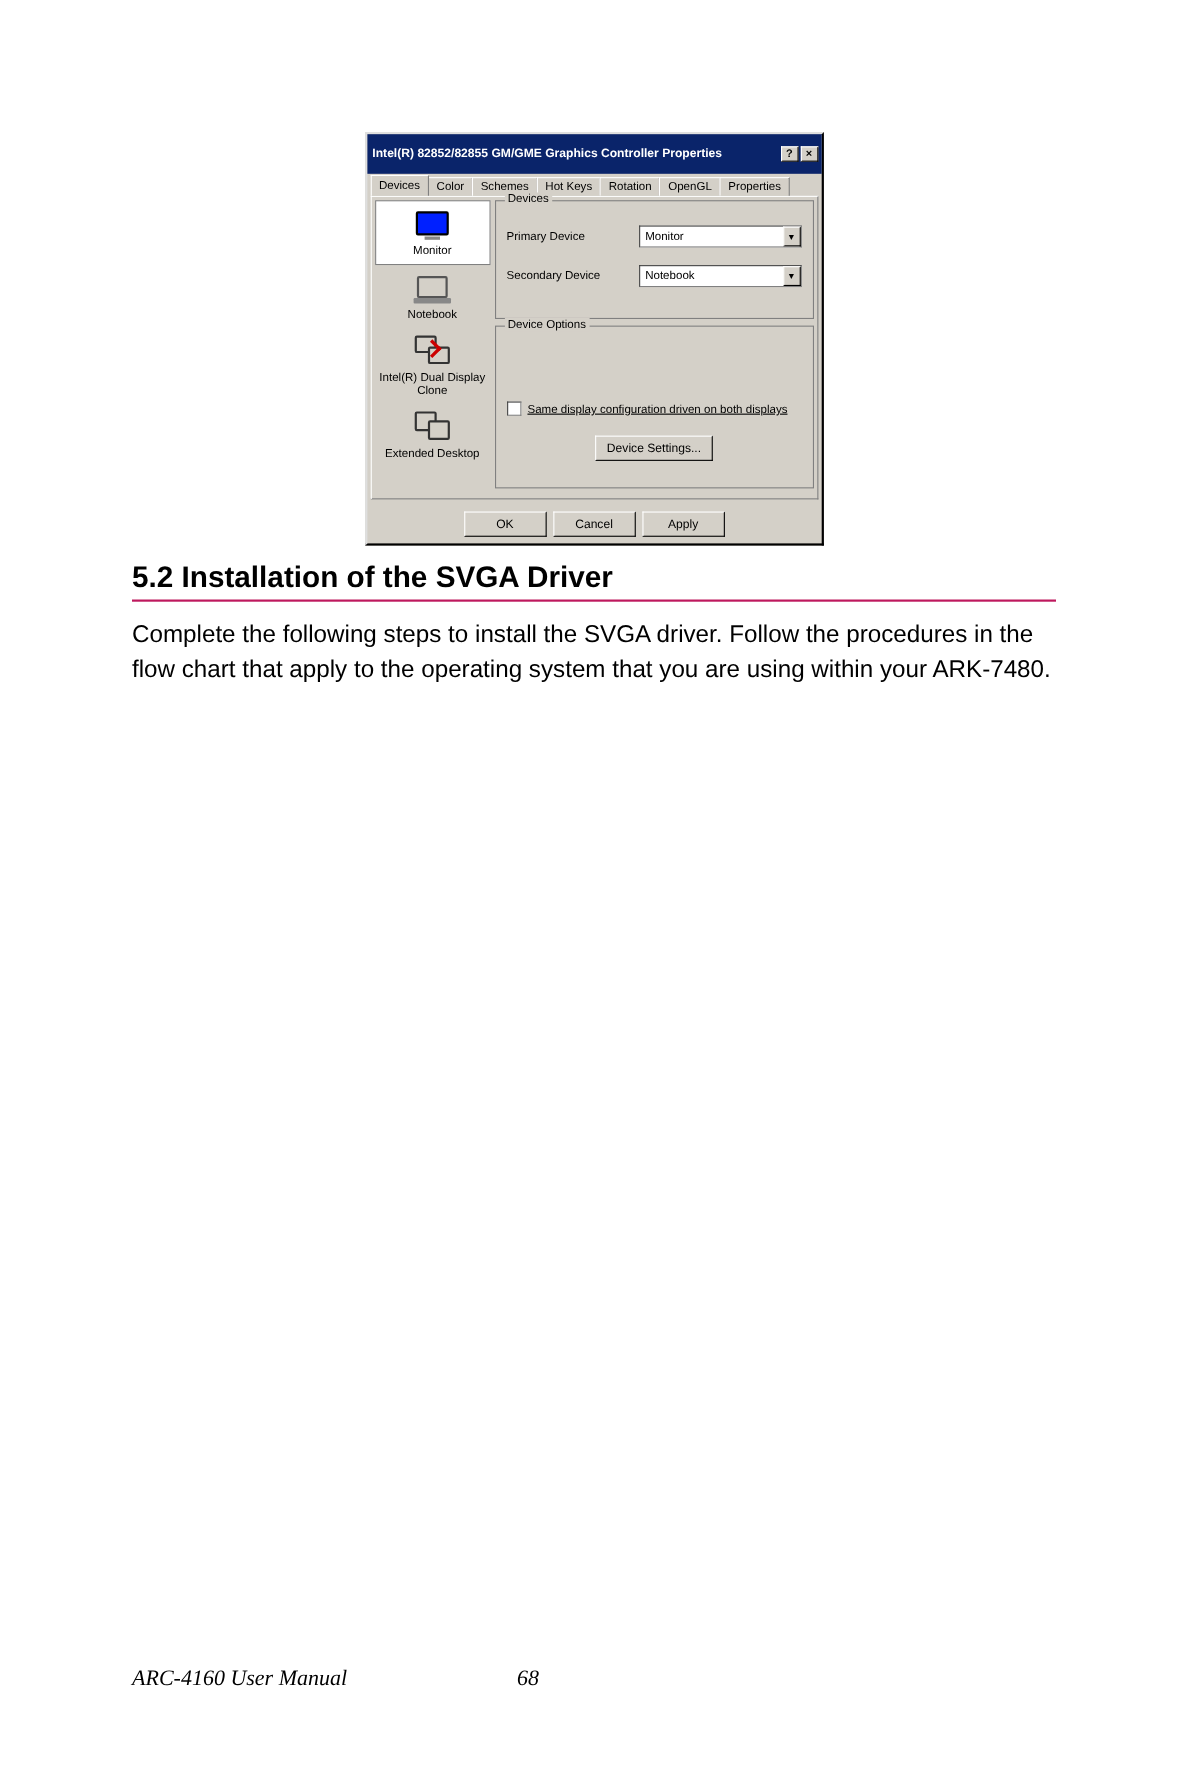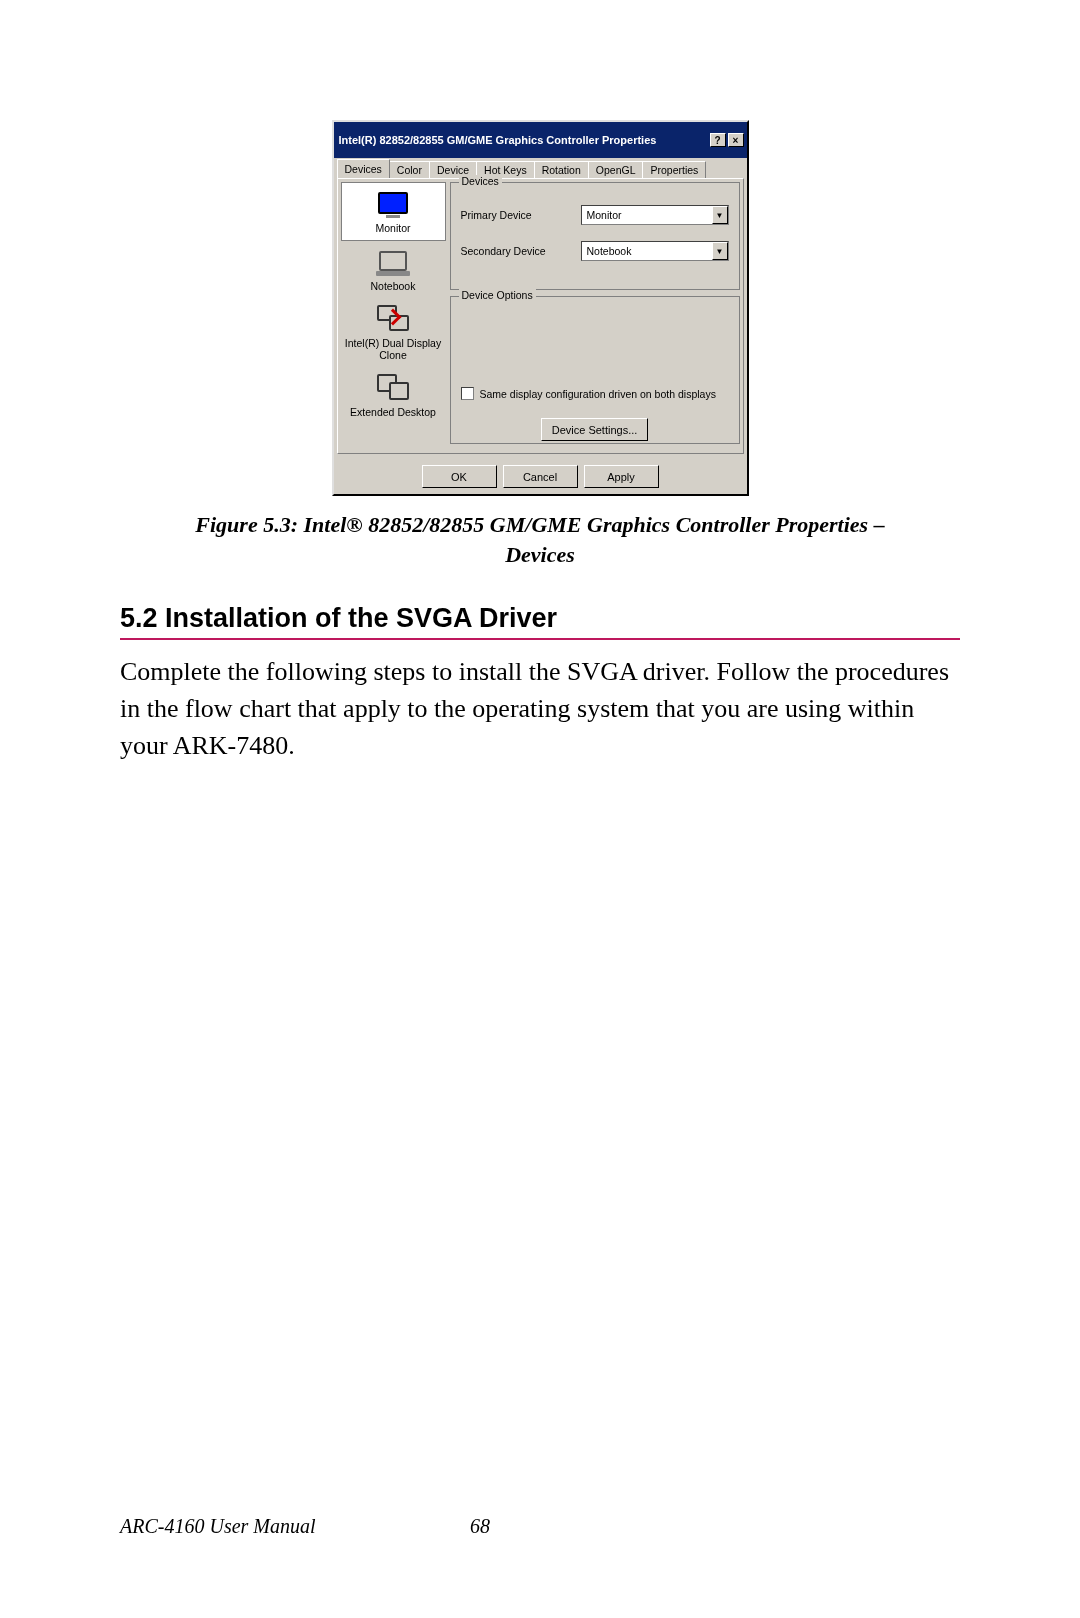--- a/index.html
+++ b/index.html
@@ -138,21 +138,21 @@
     flex: 1; height: 20px; background: #fff; border: 1px solid #808080;
     border-top-color: #404040; border-left-color: #404040;
     display: flex; align-items: center; padding-left: 5px; font-size: 10.5px; position: relative;
   }
   .combo .arrowbtn {
     position: absolute; right: 0; top: 0; width: 16px; height: 100%; background: #d4d0c8;
     border: 1px solid #000; border-top-color: #fff; border-left-color: #fff;
     display: flex; align-items: center; justify-content: center; font-size: 8px;
   }
   .options-group { height: 148px; display: flex; flex-direction: column; }
-  .chk-row { display: flex; align-items: flex-end; font-size: 10.5px; margin-top: 76px; }
+  .chk-row { display: flex; align-items: flex-end; font-size: 10.5px; margin-top: 54px; text-decoration: underline; }
   .chkbox { width: 13px; height: 13px; background: #fff; border: 1px solid #808080; border-top-color: #404040; border-left-color: #404040; margin-right: 6px; }
   .btn {
     min-width: 75px; height: 23px; background: #d4d0c8; border: 1px solid #000;
     border-top-color: #fff; border-left-color: #fff; font-size: 11px;
     display: inline-flex; align-items: center; justify-content: center; padding: 0 10px;
     font-family: Tahoma, Arial, sans-serif;
   }
   .btn-center { display: flex; justify-content: center; margin: 18px 0 4px 0; text-align: right; }
   .dlg-footer {
     display: flex; justify-content: center; gap: 6px; padding: 8px 6px 6px 6px;
@@ -169,23 +169,23 @@
   }
   .section-heading {
     font-family: Arial, Helvetica, sans-serif;
     font-weight: bold;
     font-size: 27px;
     border-bottom: 2px solid #be185d;
     padding-bottom: 4px;
     margin: 0 0 14px 0;
   }
   .body-text {
-    font-size: 26px;
+    font-size: 22px;
     line-height: 1.42;
-    font-family: Liberation Serif, serif;
+    font-family: Liberation Sans, sans-serif;
   }
   .footer {
     position: absolute;
     bottom: 80px;
     left: 120px;
     right: 120px;
     display: flex;
     font-style: italic;
     font-size: 20px;
     font-family: 'Times New Roman', Times, serif;
@@ -202,21 +202,21 @@
 
       <div class="titlebar">
         <span class="title">Intel(R) 82852/82855 GM/GME Graphics Controller Properties</span>
         <span class="winbtn">?</span>
         <span class="winbtn">×</span>
       </div>
 
       <div class="tabs">
         <div class="tab active">Devices</div>
         <div class="tab">Color</div>
-        <div class="tab">Device</div>
+        <div class="tab">Schemes</div>
         <div class="tab">Hot Keys</div>
         <div class="tab">Rotation</div>
         <div class="tab">OpenGL</div>
         <div class="tab">Properties</div>
       </div>
 
       <div class="tabpanel">
         <div class="sidebar">
           <div class="side-item sel">
             <div class="icon-box">
@@ -282,21 +282,20 @@
       </div>
 
       <div class="dlg-footer">
         <span class="btn">OK</span>
         <span class="btn">Cancel</span>
         <span class="btn">Apply</span>
       </div>
     </div>
   </div>
 
-  <div class="fig-caption">Figure 5.3: Intel® 82852/82855 GM/GME Graphics Controller Properties – Devices</div>
   <div class="section-heading">5.2  Installation of the SVGA Driver</div>
   <div class="body-text">Complete the following steps to install the SVGA driver. Follow the procedures in the flow chart that apply to the operating system that you are using within your ARK-7480.</div>
 
   <div class="footer">
     <span class="manual">ARC-4160 User Manual</span>
     <span class="pagenum">68</span>
   </div>
 </div>
 
 </body></html>

